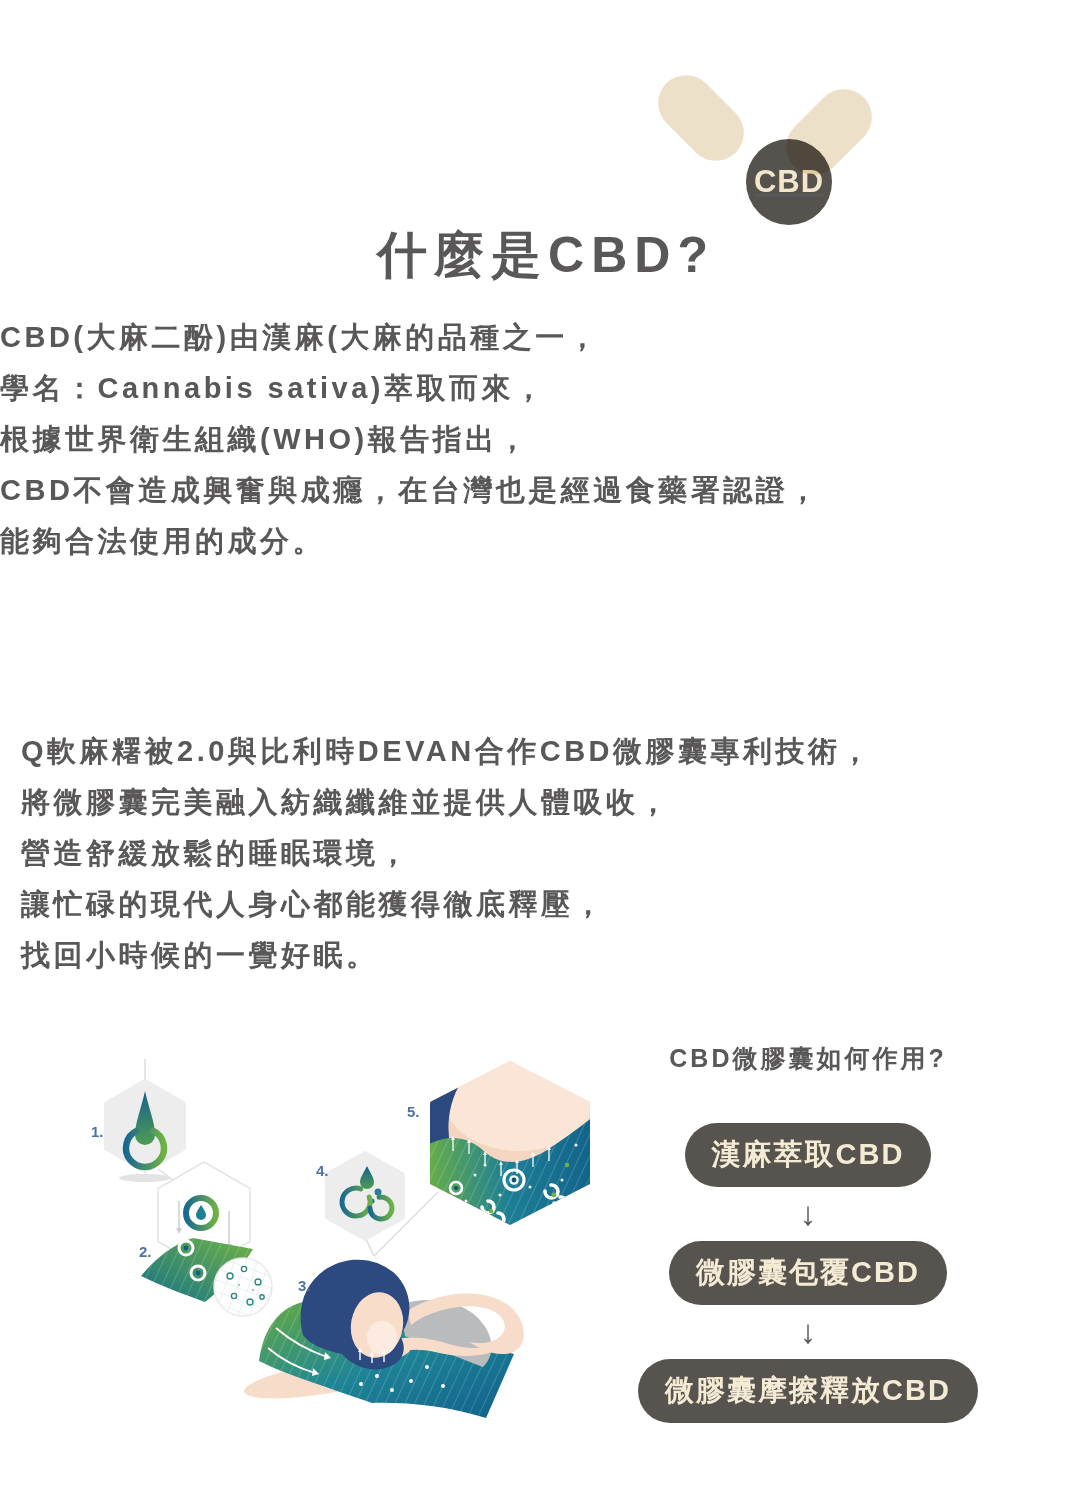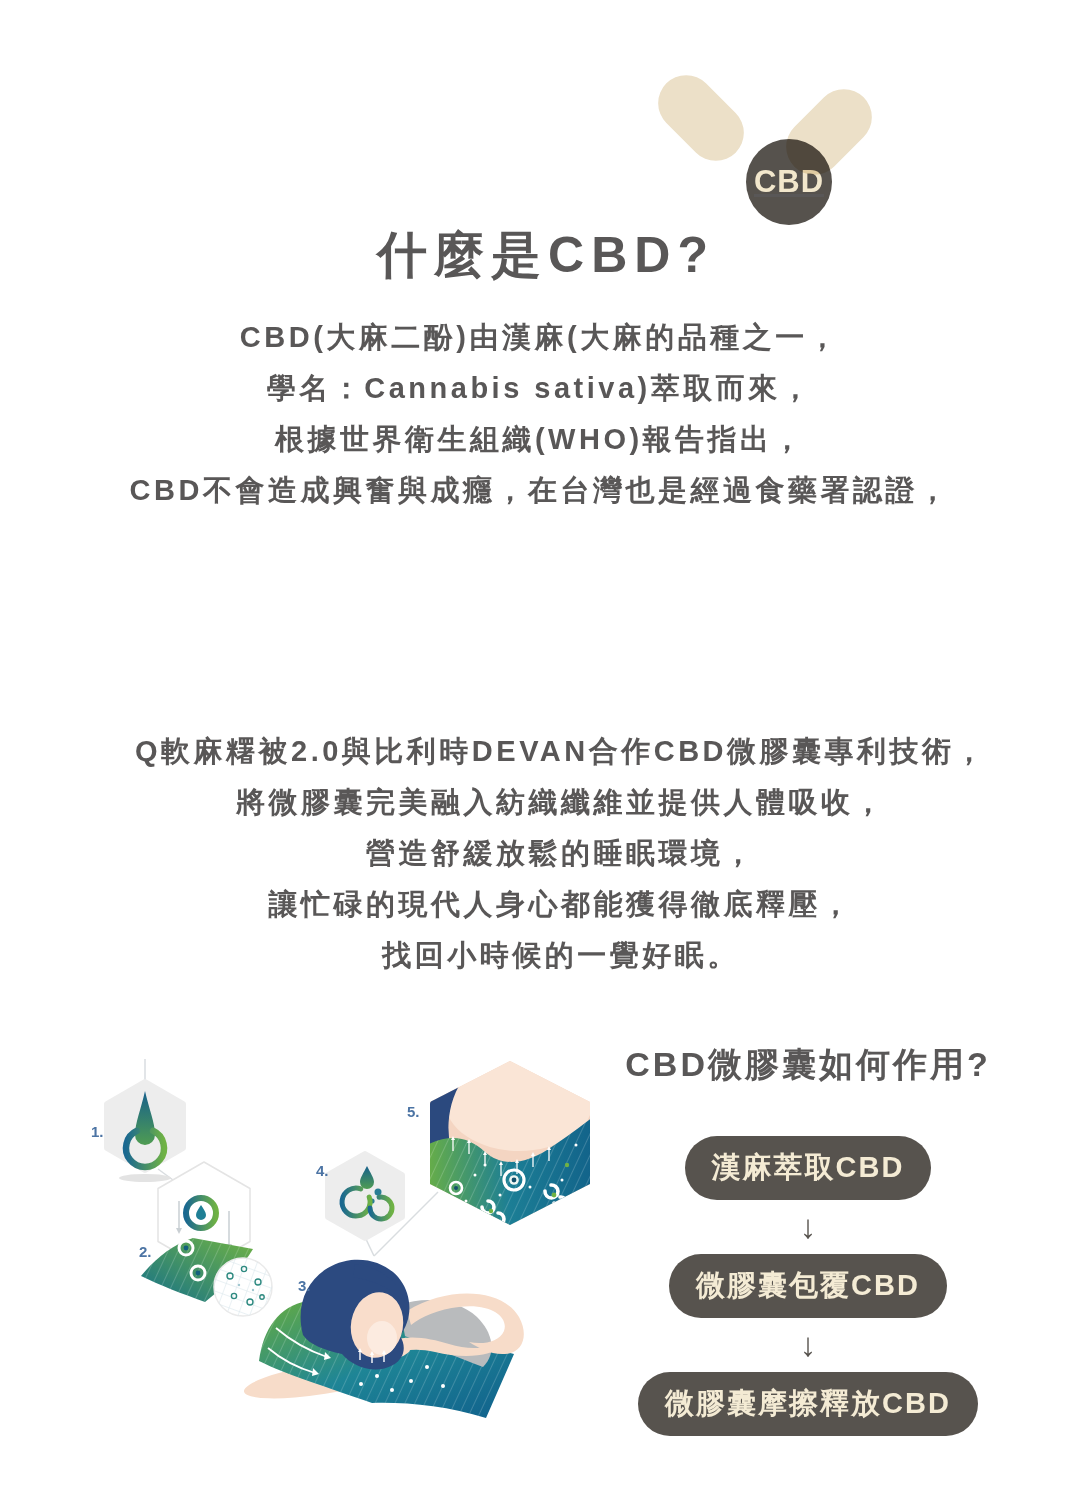--- a/index.html
+++ b/index.html
@@ -19,34 +19,34 @@
     background:#ECE0C8;mix-blend-mode:multiply;z-index:2;
   }
   .cap-left{left:12px;top:14px;transform:rotate(45deg);}
   .cap-right{left:140px;top:28px;transform:rotate(-45deg);}
   .cap-badge{
     position:absolute;left:106px;top:63px;width:86px;height:86px;border-radius:50%;
     background:#56524D;z-index:1;display:flex;align-items:center;justify-content:center;text-decoration:underline;
   }
   .cap-badge span{color:#F2E7CC;font-size:31px;font-weight:800;letter-spacing:1px;}
   
-  .para{position:absolute;left:0;width:1080px;text-align:center;}
+  .para{position:absolute;left:0;width:1080px;}
   .para p{
     margin:0;height:51px;line-height:51px;font-size:29px;font-weight:700;
     letter-spacing:3.5px;color:#595757;white-space:nowrap;
   }
   .para-intro{top:312px;}
   .para-product{top:726px;padding-left:21px;}
   
   .flow{
     position:absolute;left:598px;top:1042px;width:420px;
     display:flex;flex-direction:column;align-items:center;
   }
   .flow h2{
-    margin:0 0 48px 0;font-size:34px;font-weight:800;letter-spacing:3px;
+    margin:0 0 48px 0;font-size:25px;font-weight:800;letter-spacing:3px;
     color:#595757;white-space:nowrap;
   }
   .pill{
     background:#57534E;color:#F4EBD4;font-size:29px;font-weight:800;
     letter-spacing:2px;padding:12px 27px;border-radius:34px;white-space:nowrap;
   }
   .flow-arrow{
     font-size:33px;line-height:36px;color:#57534E;font-weight:700;margin:9px 0;
   }
   
@@ -68,20 +68,21 @@
     <div class="cap-half cap-left"></div>
     <div class="cap-half cap-right"></div>
   </div>
   <h1 class="hero-title">什麼是CBD?</h1>
 
   <section class="para para-intro">
     <p>CBD(大麻二酚)由漢麻(大麻的品種之一，</p>
     <p>學名：Cannabis sativa)萃取而來，</p>
     <p>根據世界衛生組織(WHO)報告指出，</p>
     <p>CBD不會造成興奮與成癮，在台灣也是經過食藥署認證，</p>
+    <p>能夠合法使用的成分。</p>
   </section>
 
   <section class="para para-product">
     <p>Q軟麻糬被2.0與比利時DEVAN合作CBD微膠囊專利技術，</p>
     <p>將微膠囊完美融入紡織纖維並提供人體吸收，</p>
     <p>營造舒緩放鬆的睡眠環境，</p>
     <p>讓忙碌的現代人身心都能獲得徹底釋壓，</p>
     <p>找回小時候的一覺好眠。</p>
   </section>
 

